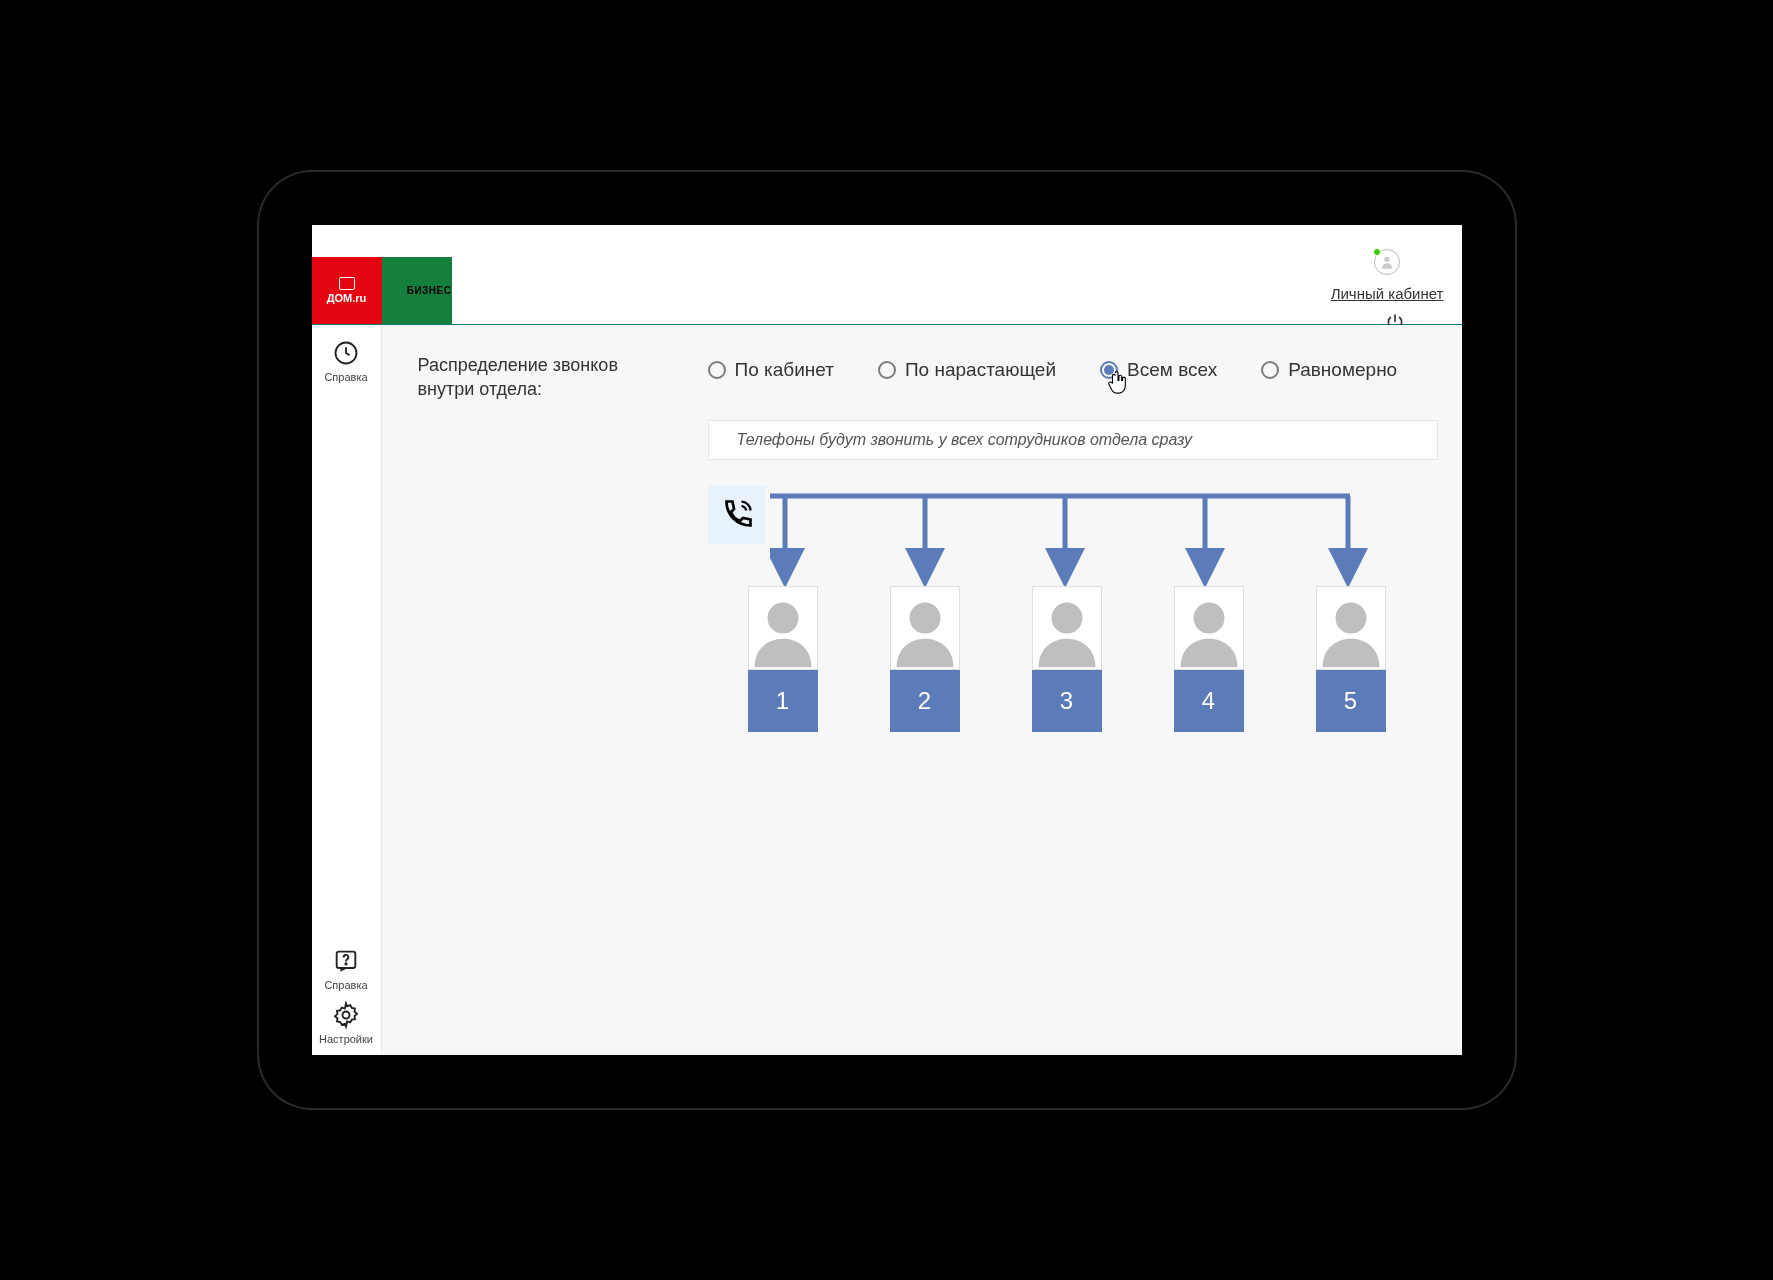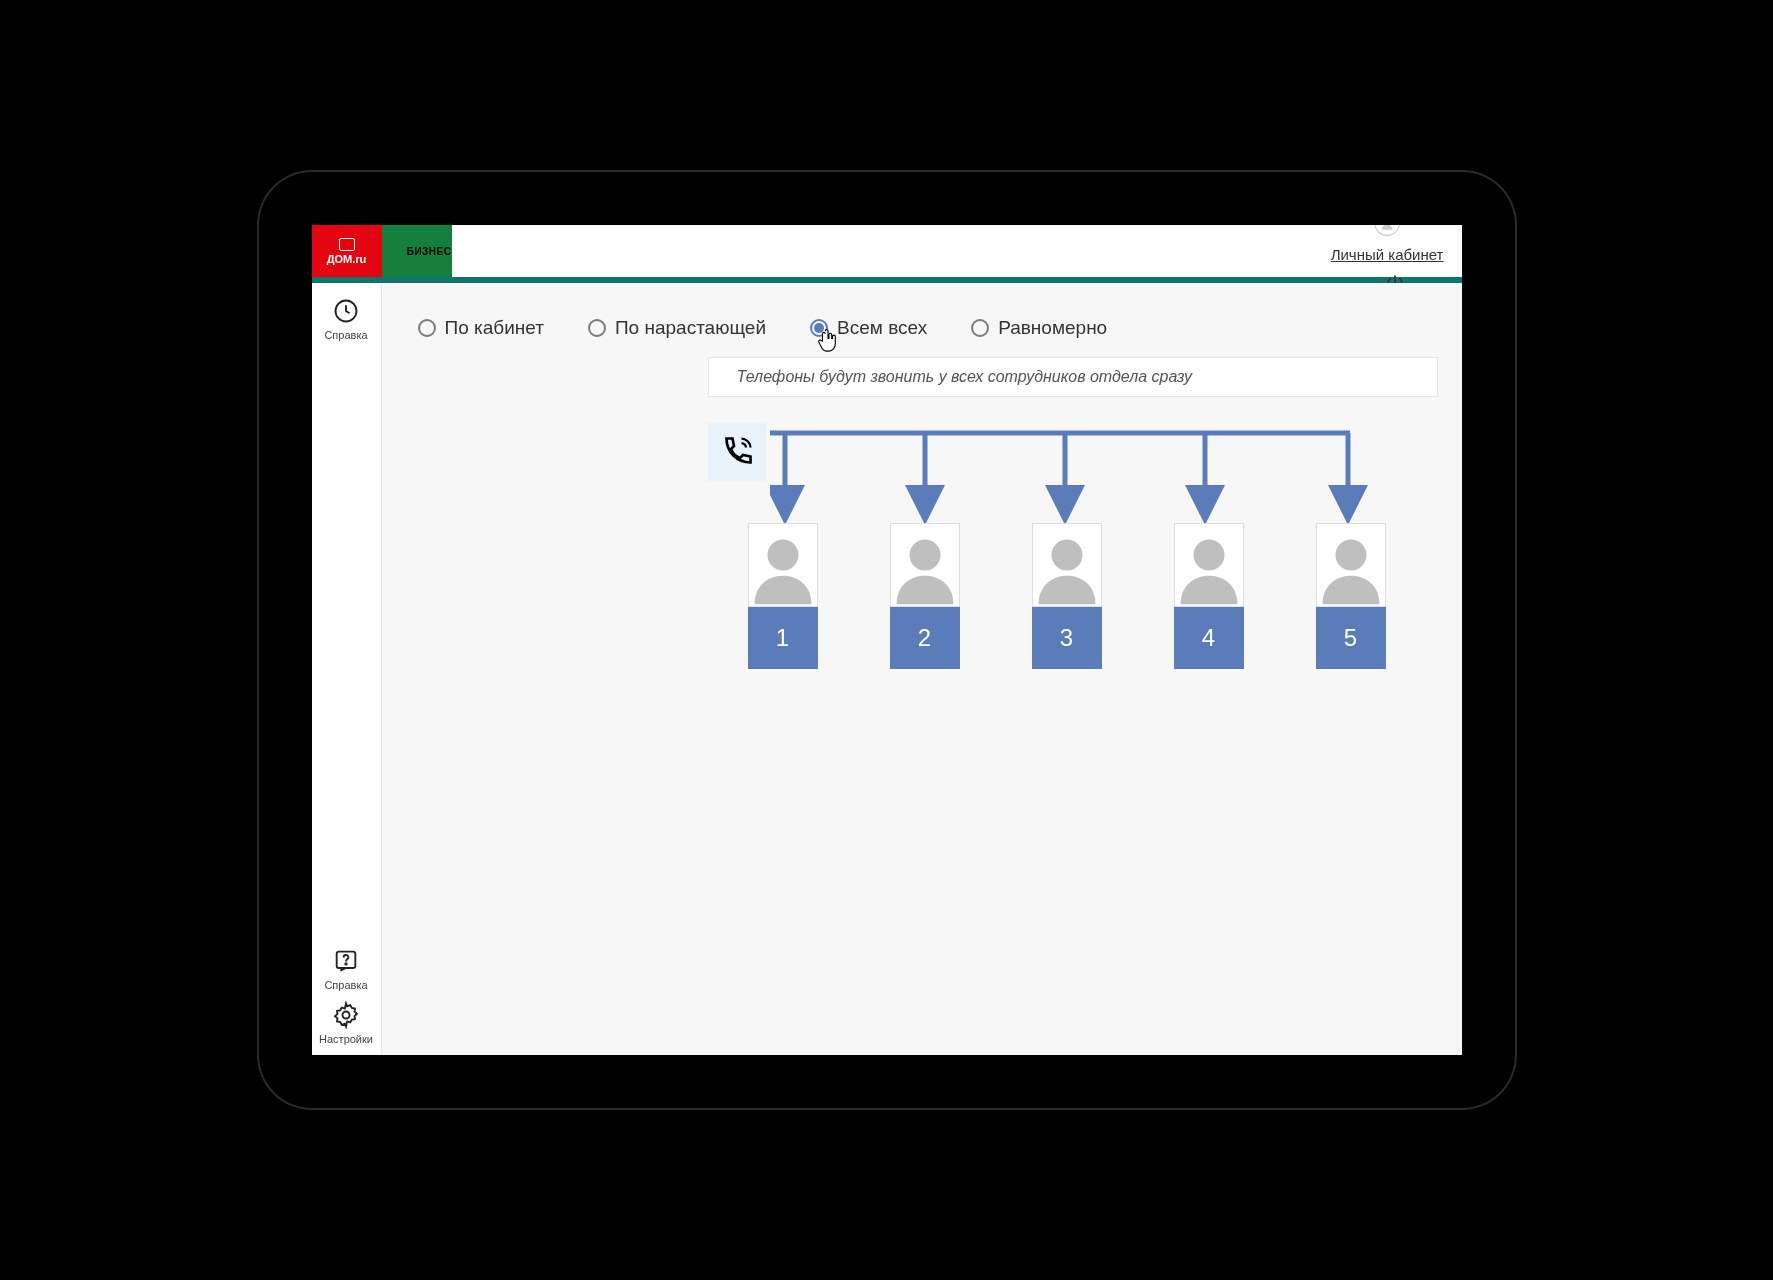--- a/index.html
+++ b/index.html
@@ -24,25 +24,26 @@
   .screen {
     width: 100%;
     height: 100%;
     background: #fff;
     display: flex;
     flex-direction: column;
     overflow: hidden;
   }
   
   .topbar {
-    height: 58px;
+    height: 68px;
     display: flex;
     align-items: center;
-    border-bottom: 6px solid #0f766e;
+    border-bottom: 1px solid #0f766e;
     padding-right: 18px;
+    margin-top: 32px;
   }
   .logo-block { display: flex; height: 100%; }
   .logo-red {
     background: #e30611;
     color: #fff;
     font-size: 11px;
     font-weight: bold;
     display: flex;
     flex-direction: column;
     align-items: center;
@@ -209,20 +210,21 @@
           <svg width="28" height="28" viewBox="0 0 24 24" fill="none" stroke="currentColor" stroke-width="1.6">
               <circle cx="12" cy="12" r="3"></circle>
               <path d="M12 2l1 2.5 2.6-.9 1.4 2.4 2.7.4-.4 2.7 2.1 1.9-2.1 1.9.4 2.7-2.7.4-1.4 2.4-2.6-.9L12 22l-1-2.5-2.6.9-1.4-2.4-2.7-.4.4-2.7L2.6 13l2.1-1.9-.4-2.7 2.7-.4 1.4-2.4 2.6.9z"></path>
             </svg>
           <span>Настройки</span>
         </div>
       </div>
 
       <div class="content">
         <div class="dist-row">
+          <div class="dist-label">Распределение звонков внутри отдела:</div>
           <div class="radio-row">
             <div class="radio-item">
               <span class="radio-circle">
                   <span class="radio-dot"></span>
                 </span>
               <span>По кабинет</span>
             </div>
             <div class="radio-item">
               <span class="radio-circle">
                   <span class="radio-dot"></span>

